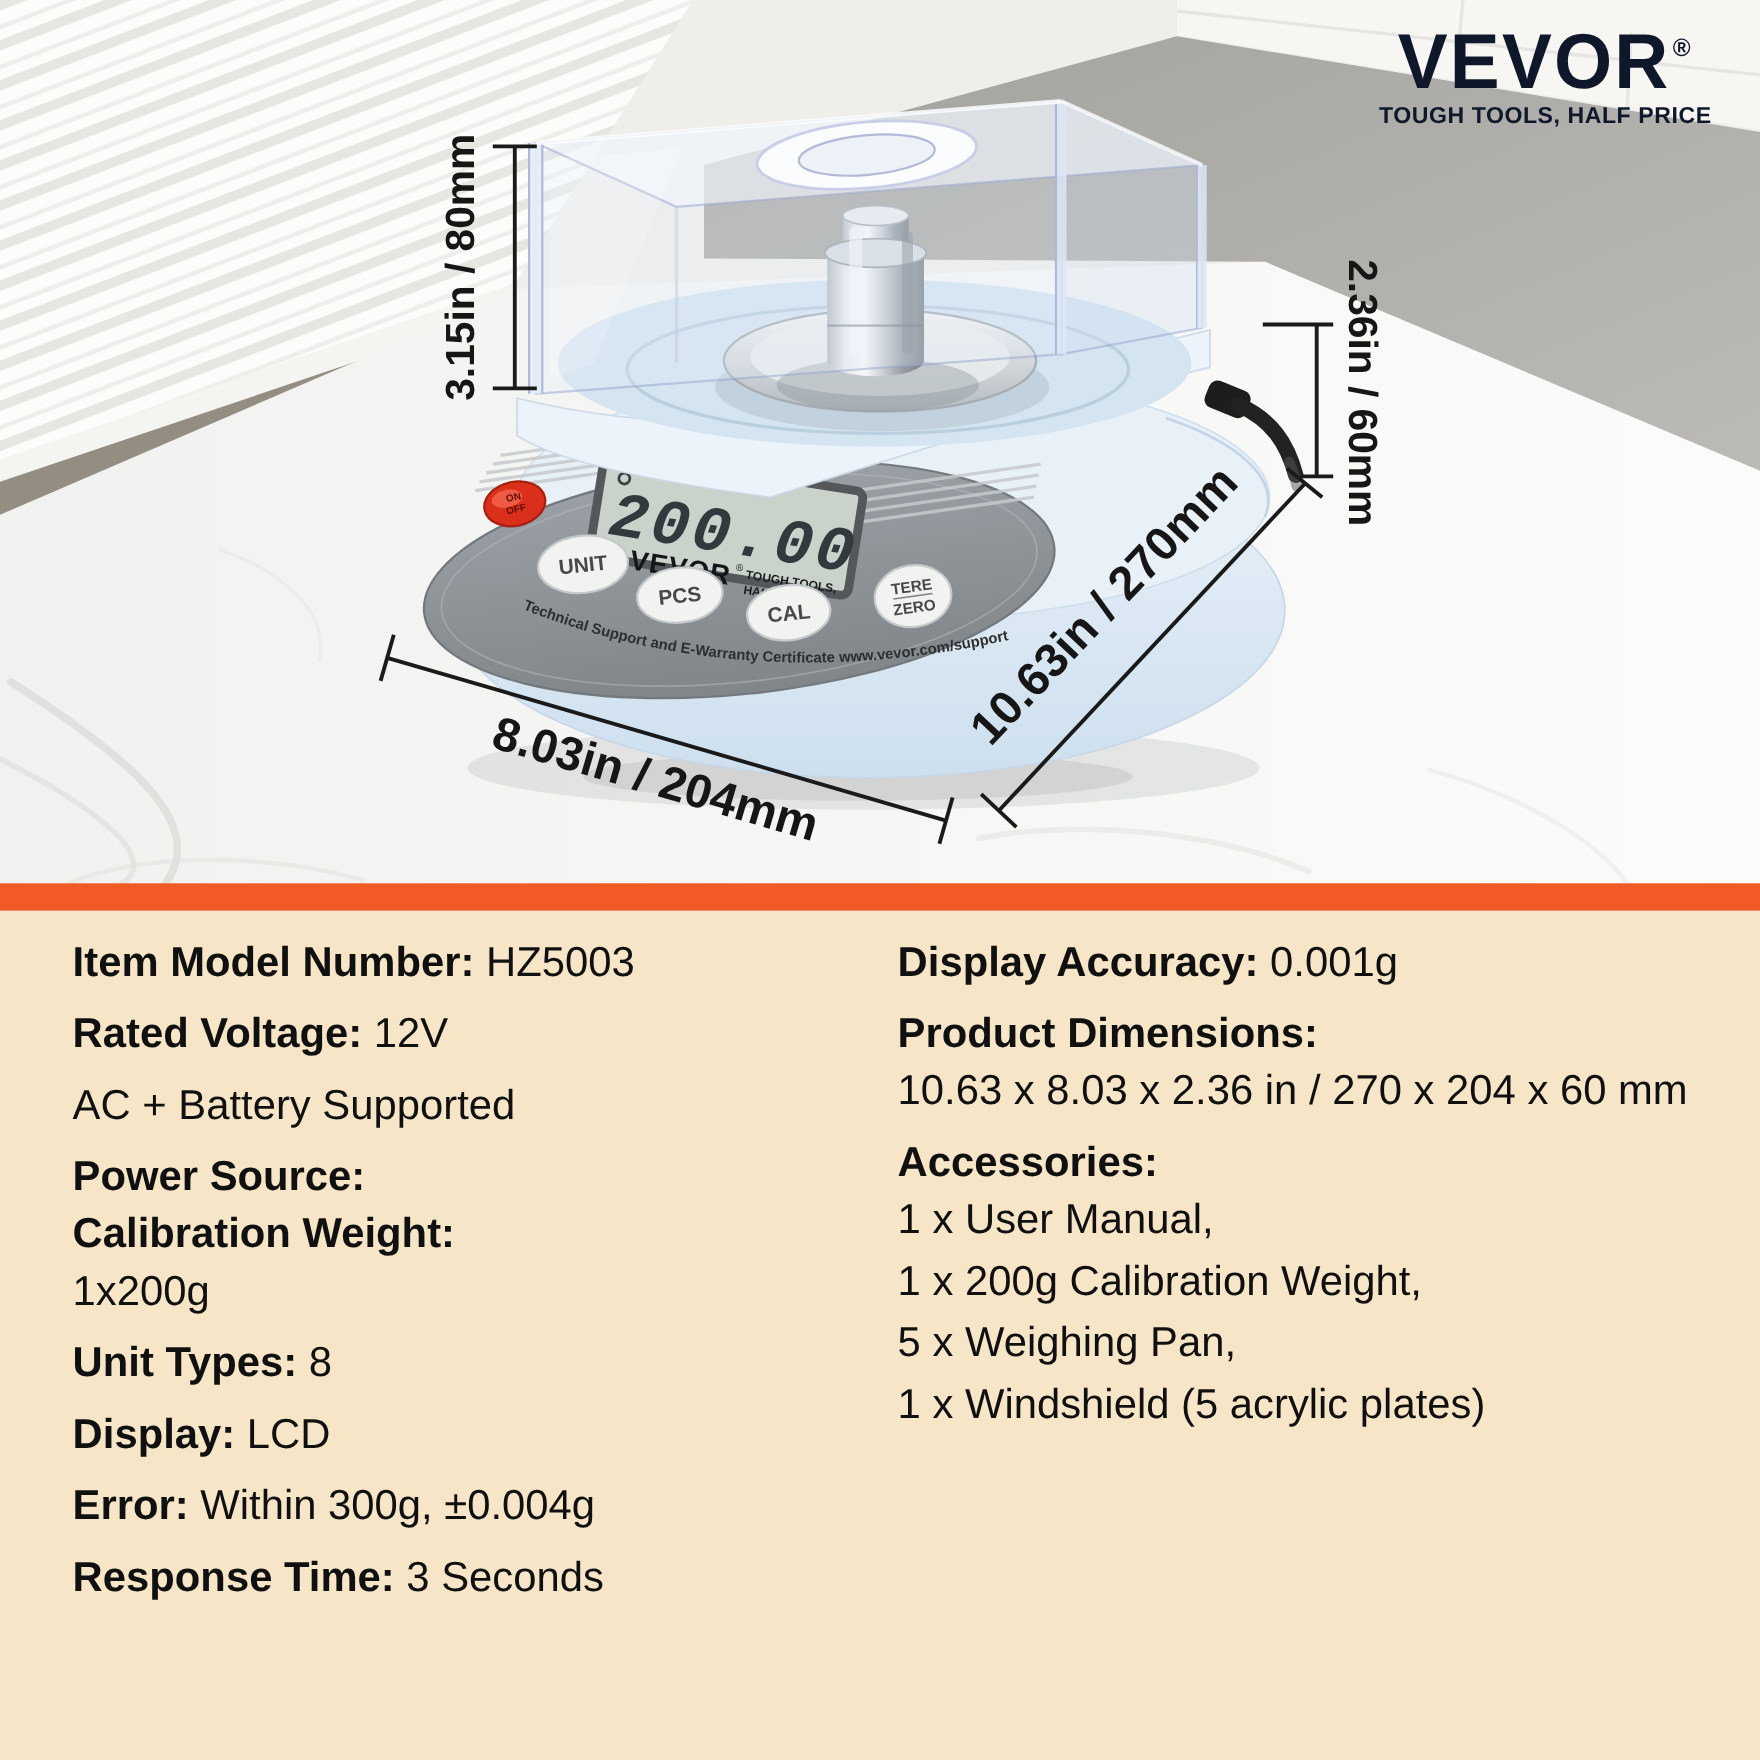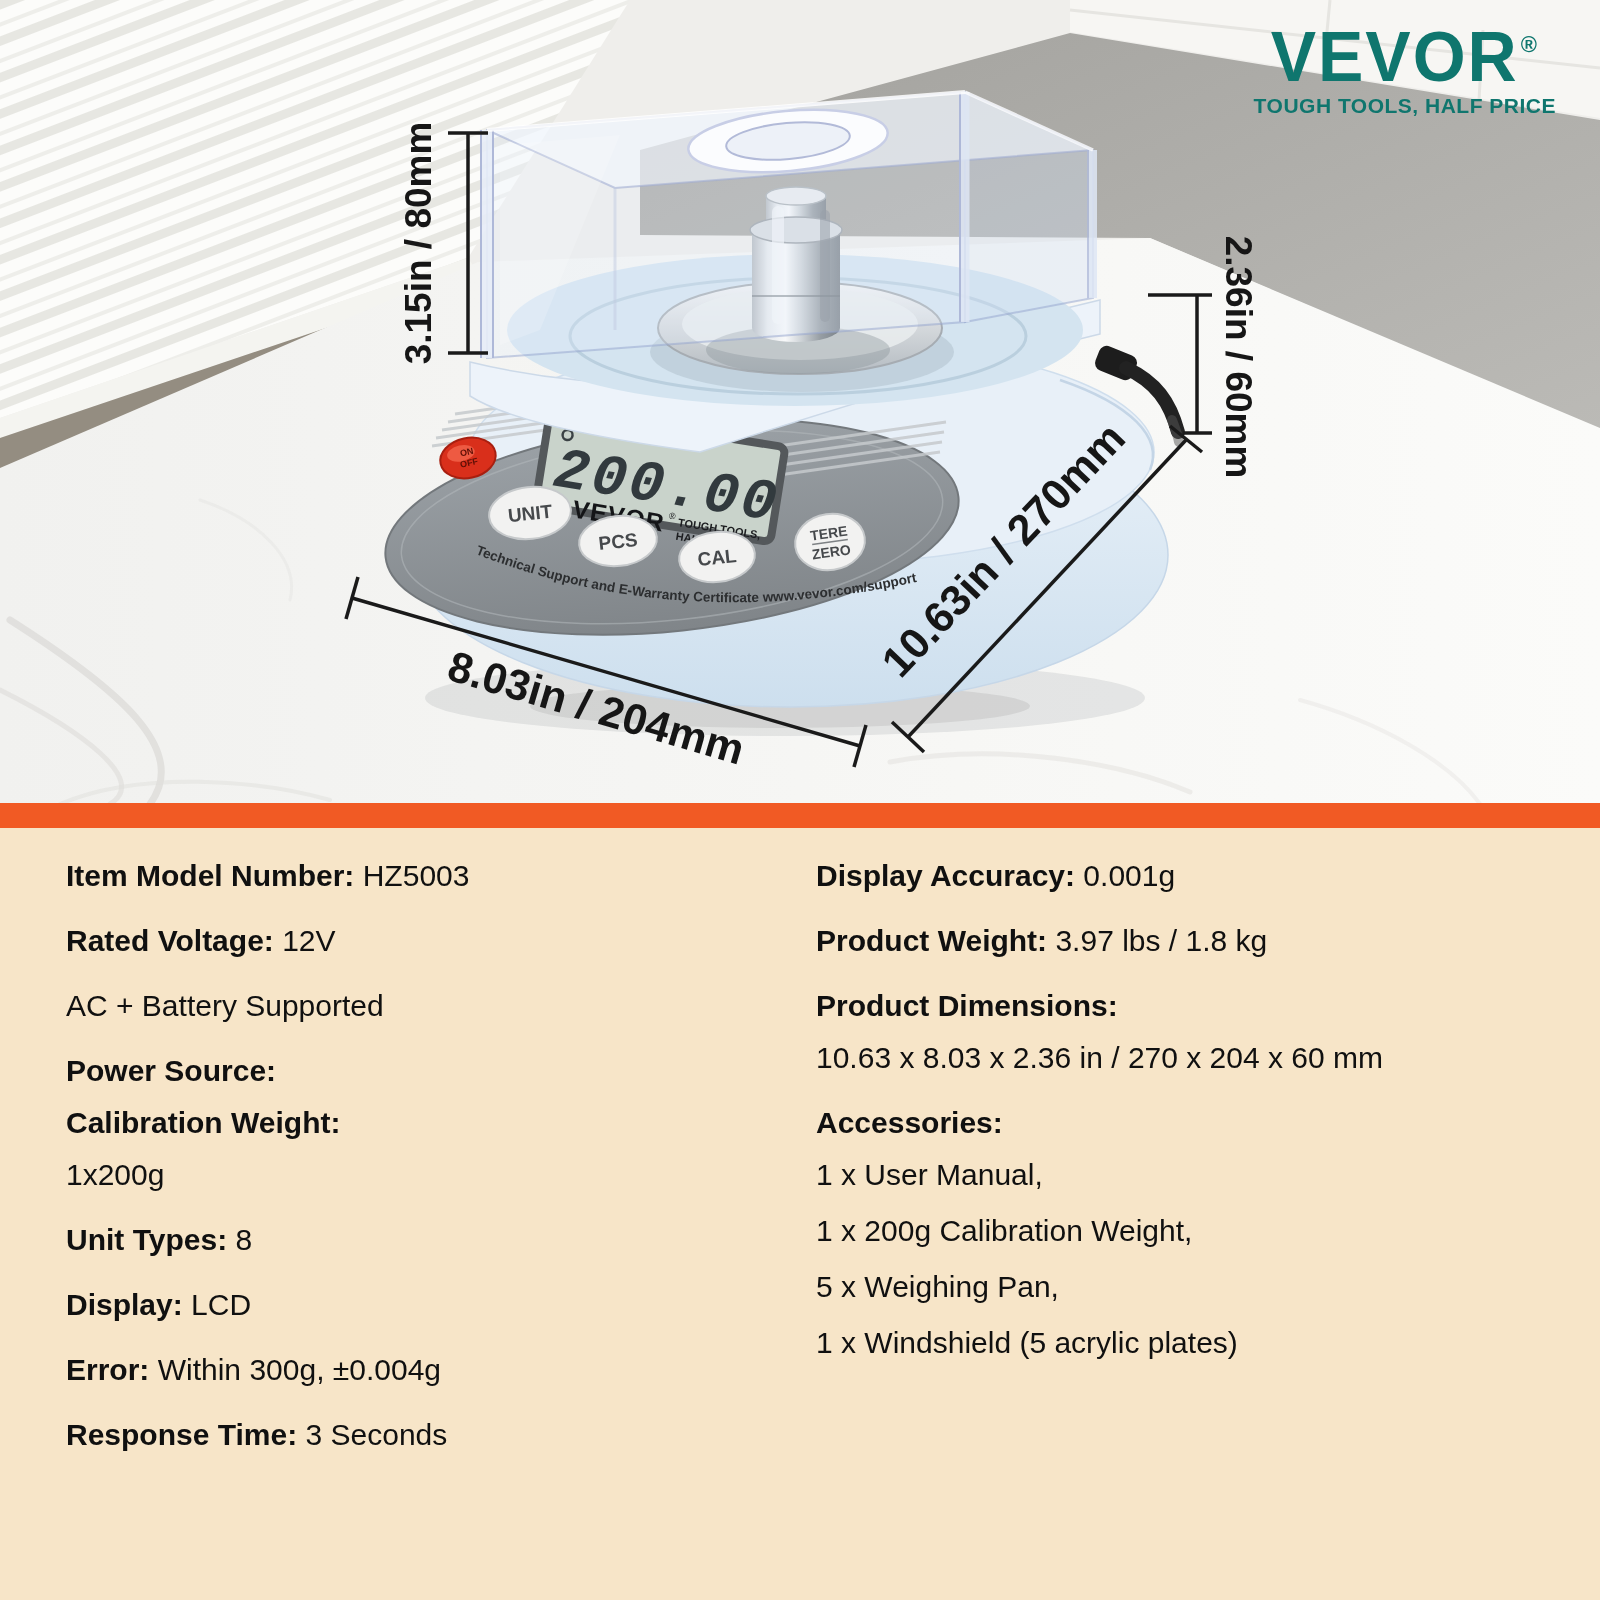--- a/index.html
+++ b/index.html
@@ -2,35 +2,35 @@
 <html><head>
 <meta charset="utf-8">
 <style>
   html,body{margin:0;padding:0;background:#ffffff;}
   .page{position:relative;width:1600px;height:1600px;overflow:hidden;
         font-family:"Liberation Sans",sans-serif;background:#fff;}
   .photo-wrap{position:absolute;top:0;left:0;width:1600px;height:804px;}
   .photo-wrap svg{display:block;width:1600px;height:804px;}
 
   
-  .brand{position:absolute;top:22px;right:44px;text-align:center;color:#0f766e;}
+  .brand{position:absolute;top:22px;right:44px;text-align:center;color:#0f172a;}
   .brand-logo{font-size:68px;font-weight:700;letter-spacing:2px;line-height:1;
               transform:scaleY(1.04);}
   .brand-logo sup{font-size:22px;font-weight:700;vertical-align:28px;margin-left:2px;}
   .brand-tagline{font-size:21px;font-weight:700;letter-spacing:.5px;margin-top:4px;text-align:center;}
 
   .divider{position:absolute;top:803px;left:0;width:1600px;height:25px;background:#F15A24;}
 
   
   .specs{position:absolute;top:828px;left:0;width:1600px;height:772px;background:#F7E5C8;
          display:flex;color:#101010;}
   .col{box-sizing:border-box;padding-top:24px;}
   .col-left{width:750px;padding-left:66px;}
   .col-right{flex:1;padding-left:66px;padding-right:30px;}
-  .spec{font-size:30px;line-height:47px;margin:0 0 18px 0;font-weight:400;}
+  .spec{font-size:38px;line-height:47px;margin:0 0 18px 0;font-weight:400;}
   .spec b{font-weight:700;}
   .label-only{margin-bottom:5px;}
   .acc{margin-bottom:9px;}
 
   
   .dim{font-family:"Liberation Sans",sans-serif;font-weight:700;font-size:37px;fill:#161616;}
   .dimBig{font-size:43px;}
   .lcd{font-family:"Liberation Mono",monospace;font-style:italic;font-weight:700;
        font-size:58px;fill:#323a3e;letter-spacing:3px;}
   .pbrand{font-family:"Liberation Sans",sans-serif;font-weight:700;font-size:25px;
@@ -305,24 +305,20 @@
         <b>Response Time:</b>
         <span>3 Seconds</span>
       </p>
     </div>
 
     <div class="col col-right">
       <p class="spec">
         <b>Display Accuracy:</b>
         <span>0.001g</span>
       </p>
-      <p class="spec">
-        <b>Product Weight:</b>
-        <span>3.97 lbs / 1.8 kg</span>
-      </p>
       <p class="spec label-only">
         <b>Product Dimensions:</b>
       </p>
       <p class="spec">10.63 x 8.03 x 2.36 in / 270 x 204 x 60 mm</p>
       <p class="spec label-only">
         <b>Accessories:</b>
       </p>
       <p class="spec acc">1 x User Manual,</p>
       <p class="spec acc">1 x 200g Calibration Weight,</p>
       <p class="spec acc">5 x Weighing Pan,</p>

